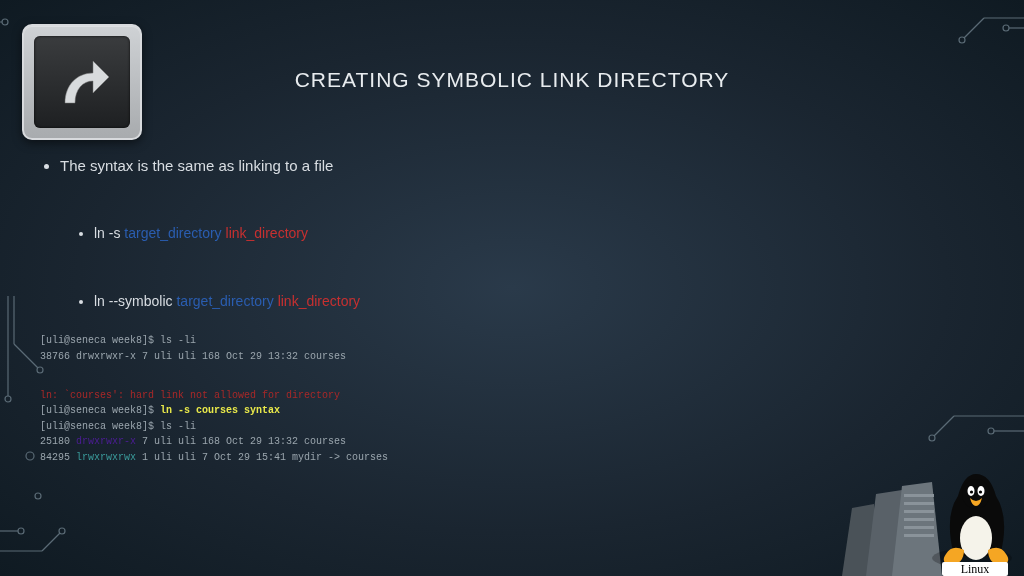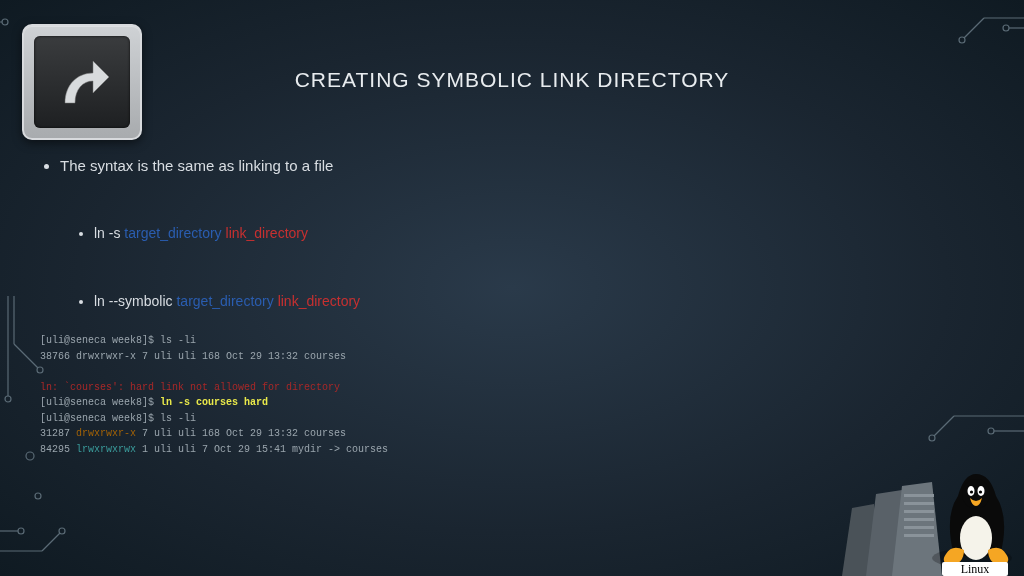--- a/index.html
+++ b/index.html
@@ -73,22 +73,22 @@
   .red { color: #c73030; }
 
   .terminal {
     margin-top: 22px;
     font-family: 'Consolas', 'Courier New', monospace;
     font-size: 10px;
     line-height: 1.55;
     color: #9aa5ad;
   }
   .terminal .yellow { color: #e9e94a; font-weight: bold; }
-  .terminal .err { color: #a82828; }
-  .terminal .darkblue { color: #a16207; }
+  .terminal .err { color: #a82828; margin-top: 8px; }
+  .terminal .darkblue { color: #4c1d95; }
   .terminal .cyan { color: #3a9a9a; }
 
   
   .tux-group {
     position: absolute;
     bottom: 0;
     right: 0;
     width: 200px;
     height: 130px;
   }
@@ -160,23 +160,23 @@
         </li>
       </ul>
     </li>
   </ul>
 
   <div class="terminal">
     <div>[uli@seneca week8]$ ls -li</div>
     <div>38766 drwxrwxr-x 7 uli uli  168 Oct 29 13:32 courses</div>
     <div>&nbsp;</div>
     <div class="err">ln: `courses': hard link not allowed for directory</div>
-    <div><span>[uli@seneca week8]$ </span><span class="yellow">ln -s courses hard</span></div>
+    <div><span>[uli@seneca week8]$ </span><span class="yellow">ln -s courses syntax</span></div>
     <div>[uli@seneca week8]$ ls -li</div>
-    <div><span>31287 </span><span class="darkblue">drwxrwxr-x</span><span> 7 uli uli 168 Oct 29 13:32 courses</span></div>
+    <div><span>25180 </span><span class="darkblue">drwxrwxr-x</span><span> 7 uli uli 168 Oct 29 13:32 courses</span></div>
     <div><span>84295 </span><span class="cyan">lrwxrwxrwx</span><span> 1 uli uli   7 Oct 29 15:41 mydir -&gt; courses</span></div>
   </div>
 </div>
 
 <div class="tux-group">
   <svg width="200" height="130" viewBox="0 0 200 130">
 
     <g>
       <polygon points="18,130 28,62 50,58 60,130" fill="#4a5258"></polygon>
       <polygon points="42,130 52,48 78,44 88,130" fill="#596168"></polygon>

